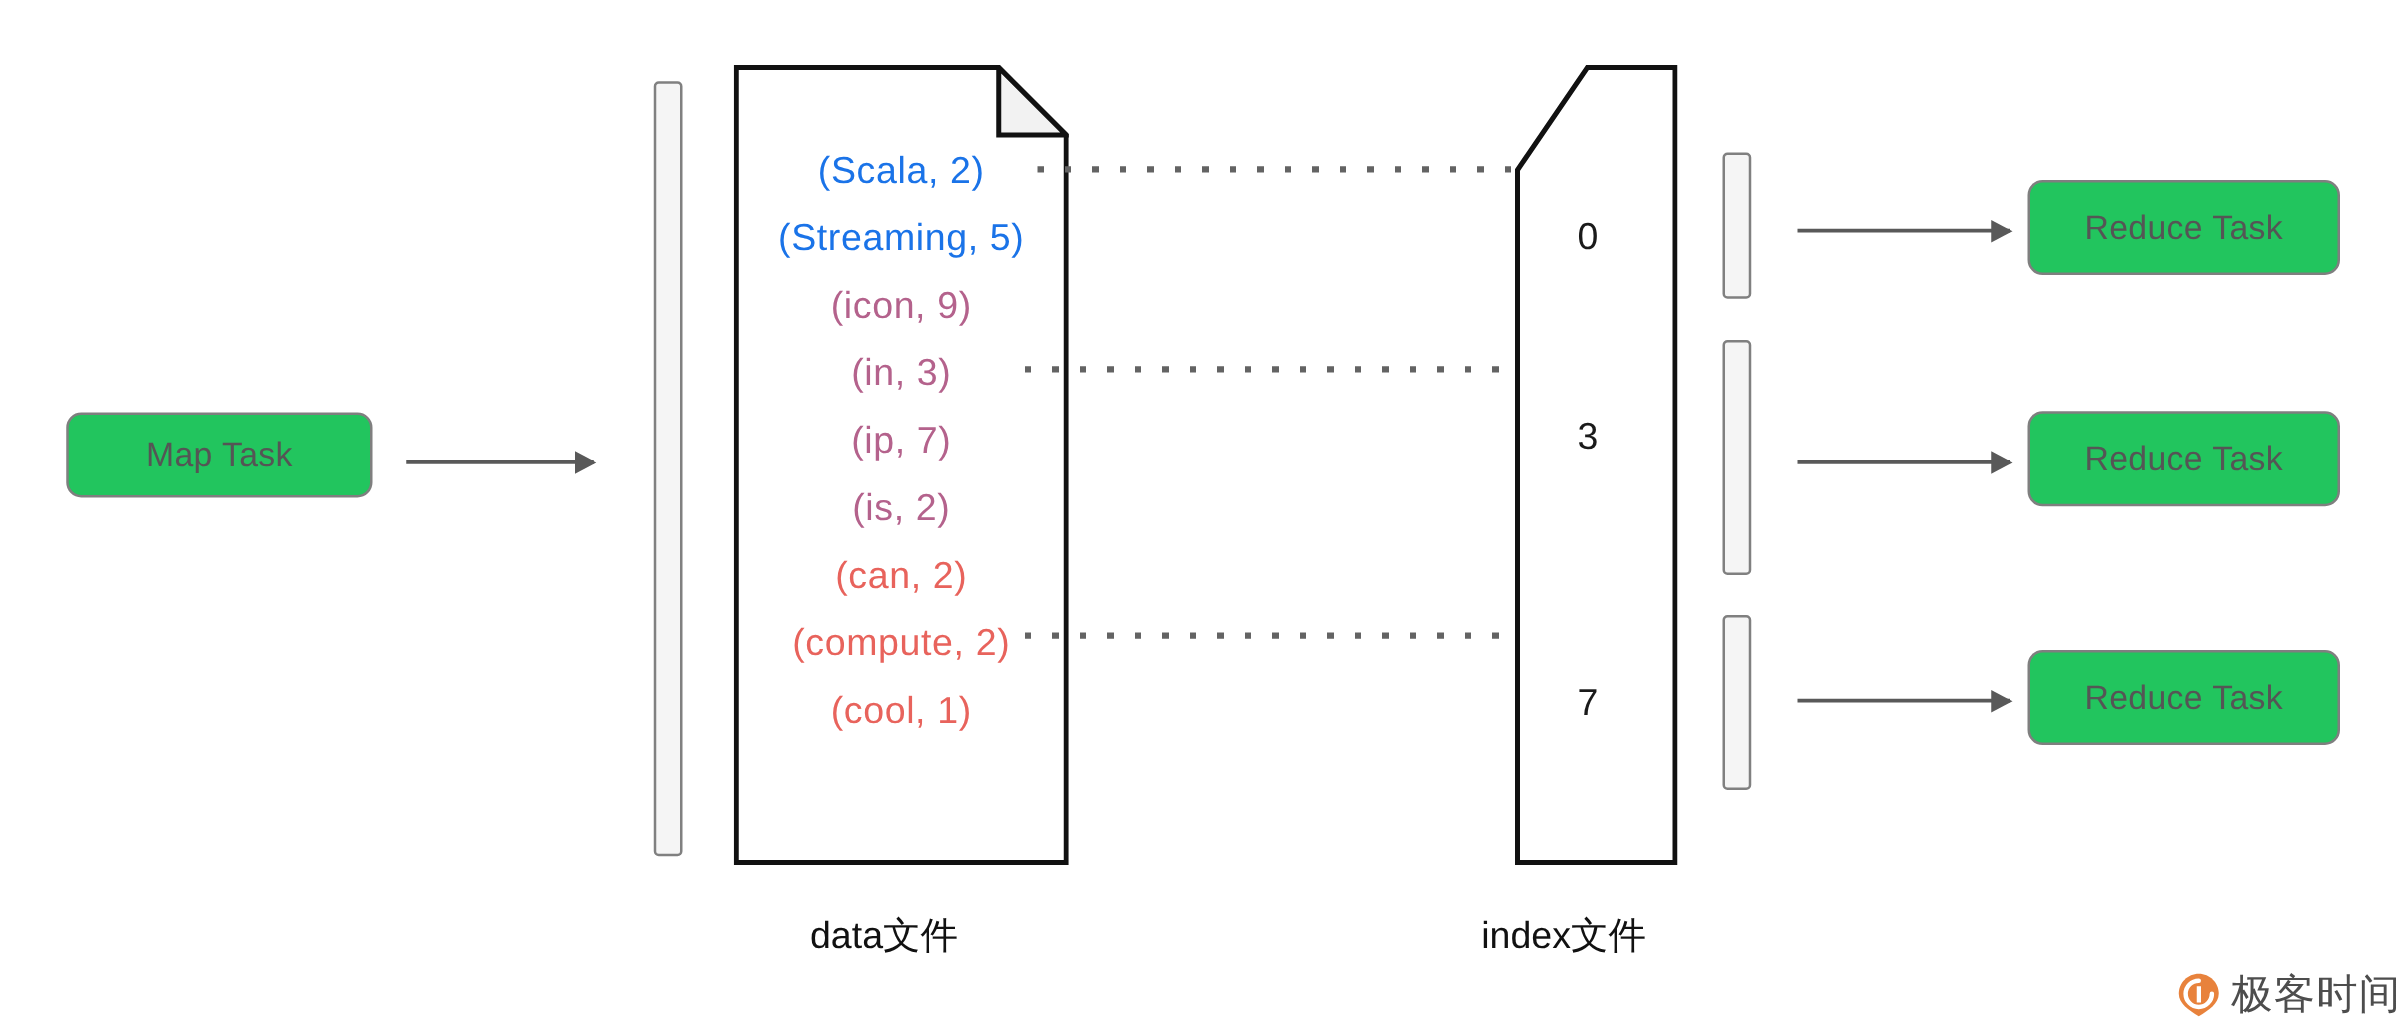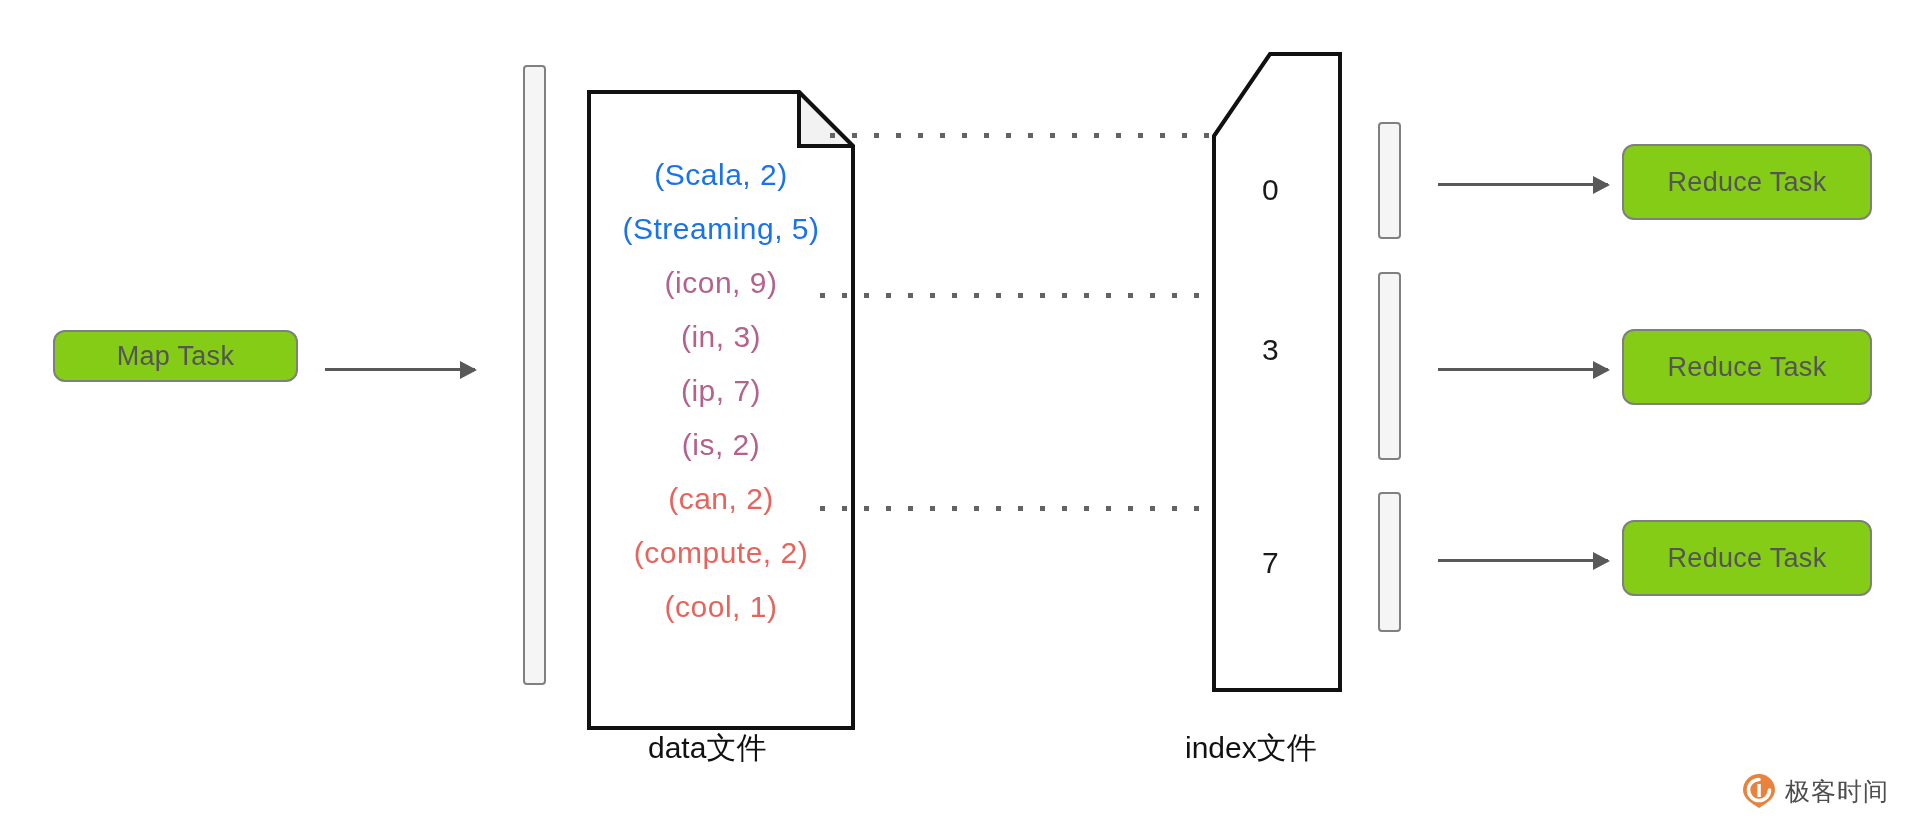--- a/index.html
+++ b/index.html
@@ -15,21 +15,21 @@
     width: 1920px;
     height: 828px;
     background: #ffffff;
     overflow: hidden;
   }
 
   
   .task-box {
     position: absolute;
     box-sizing: border-box;
-    background: #84cc16;
+    background: #22c55e;
     border: 2px solid #7f7f7f;
     border-radius: 12px;
     display: flex;
     align-items: center;
     justify-content: center;
     color: #555555;
     font-size: 27px;
     letter-spacing: 0.3px;
     white-space: nowrap;
   }
@@ -62,21 +62,20 @@
     border-left: 17px solid #595959;
   }
 
   
   #data-file {
     position: absolute;
     left: 587px;
     top: 52px;
     width: 280px;
     height: 640px;
-    margin-top: 38px;
   }
   #data-file .page-svg {
     position: absolute;
     left: 0;
     top: 0;
   }
   #data-file .entries {
     position: absolute;
     left: 0;
     top: 0;
@@ -129,32 +128,32 @@
   
   #watermark {
     position: absolute;
     left: 1742px;
     top: 773px;
     display: flex;
     align-items: center;
     gap: 9px;
   }
   #watermark .wm-text {
-    font-size: 25px;
+    font-size: 33px;
     color: #4d4d4d;
     letter-spacing: 1px;
     white-space: nowrap;
   }
 </style>
 </head>
 <body>
 
 <div id="canvas">
 
-  <div class="task-box" id="map-task" style="left:53px; top:330px; width:245px; height:52px;">
+  <div class="task-box" id="map-task" style="left:53px; top:330px; width:245px; height:68px;">
     <span>Map Task</span>
   </div>
 
   <div class="arrow" style="left:325px; top:368px; width:150px;"></div>
 
   <div class="vbar" style="left:523px; top:65px; width:23px; height:620px;"></div>
 
   <div id="data-file">
     <svg class="page-svg" width="268" height="640" viewBox="0 0 268 640">
       <path d="M2,2 L212,2 L266,56 L266,638 L2,638 Z" fill="#ffffff" stroke="#111111" stroke-width="4" stroke-linejoin="miter"></path>

